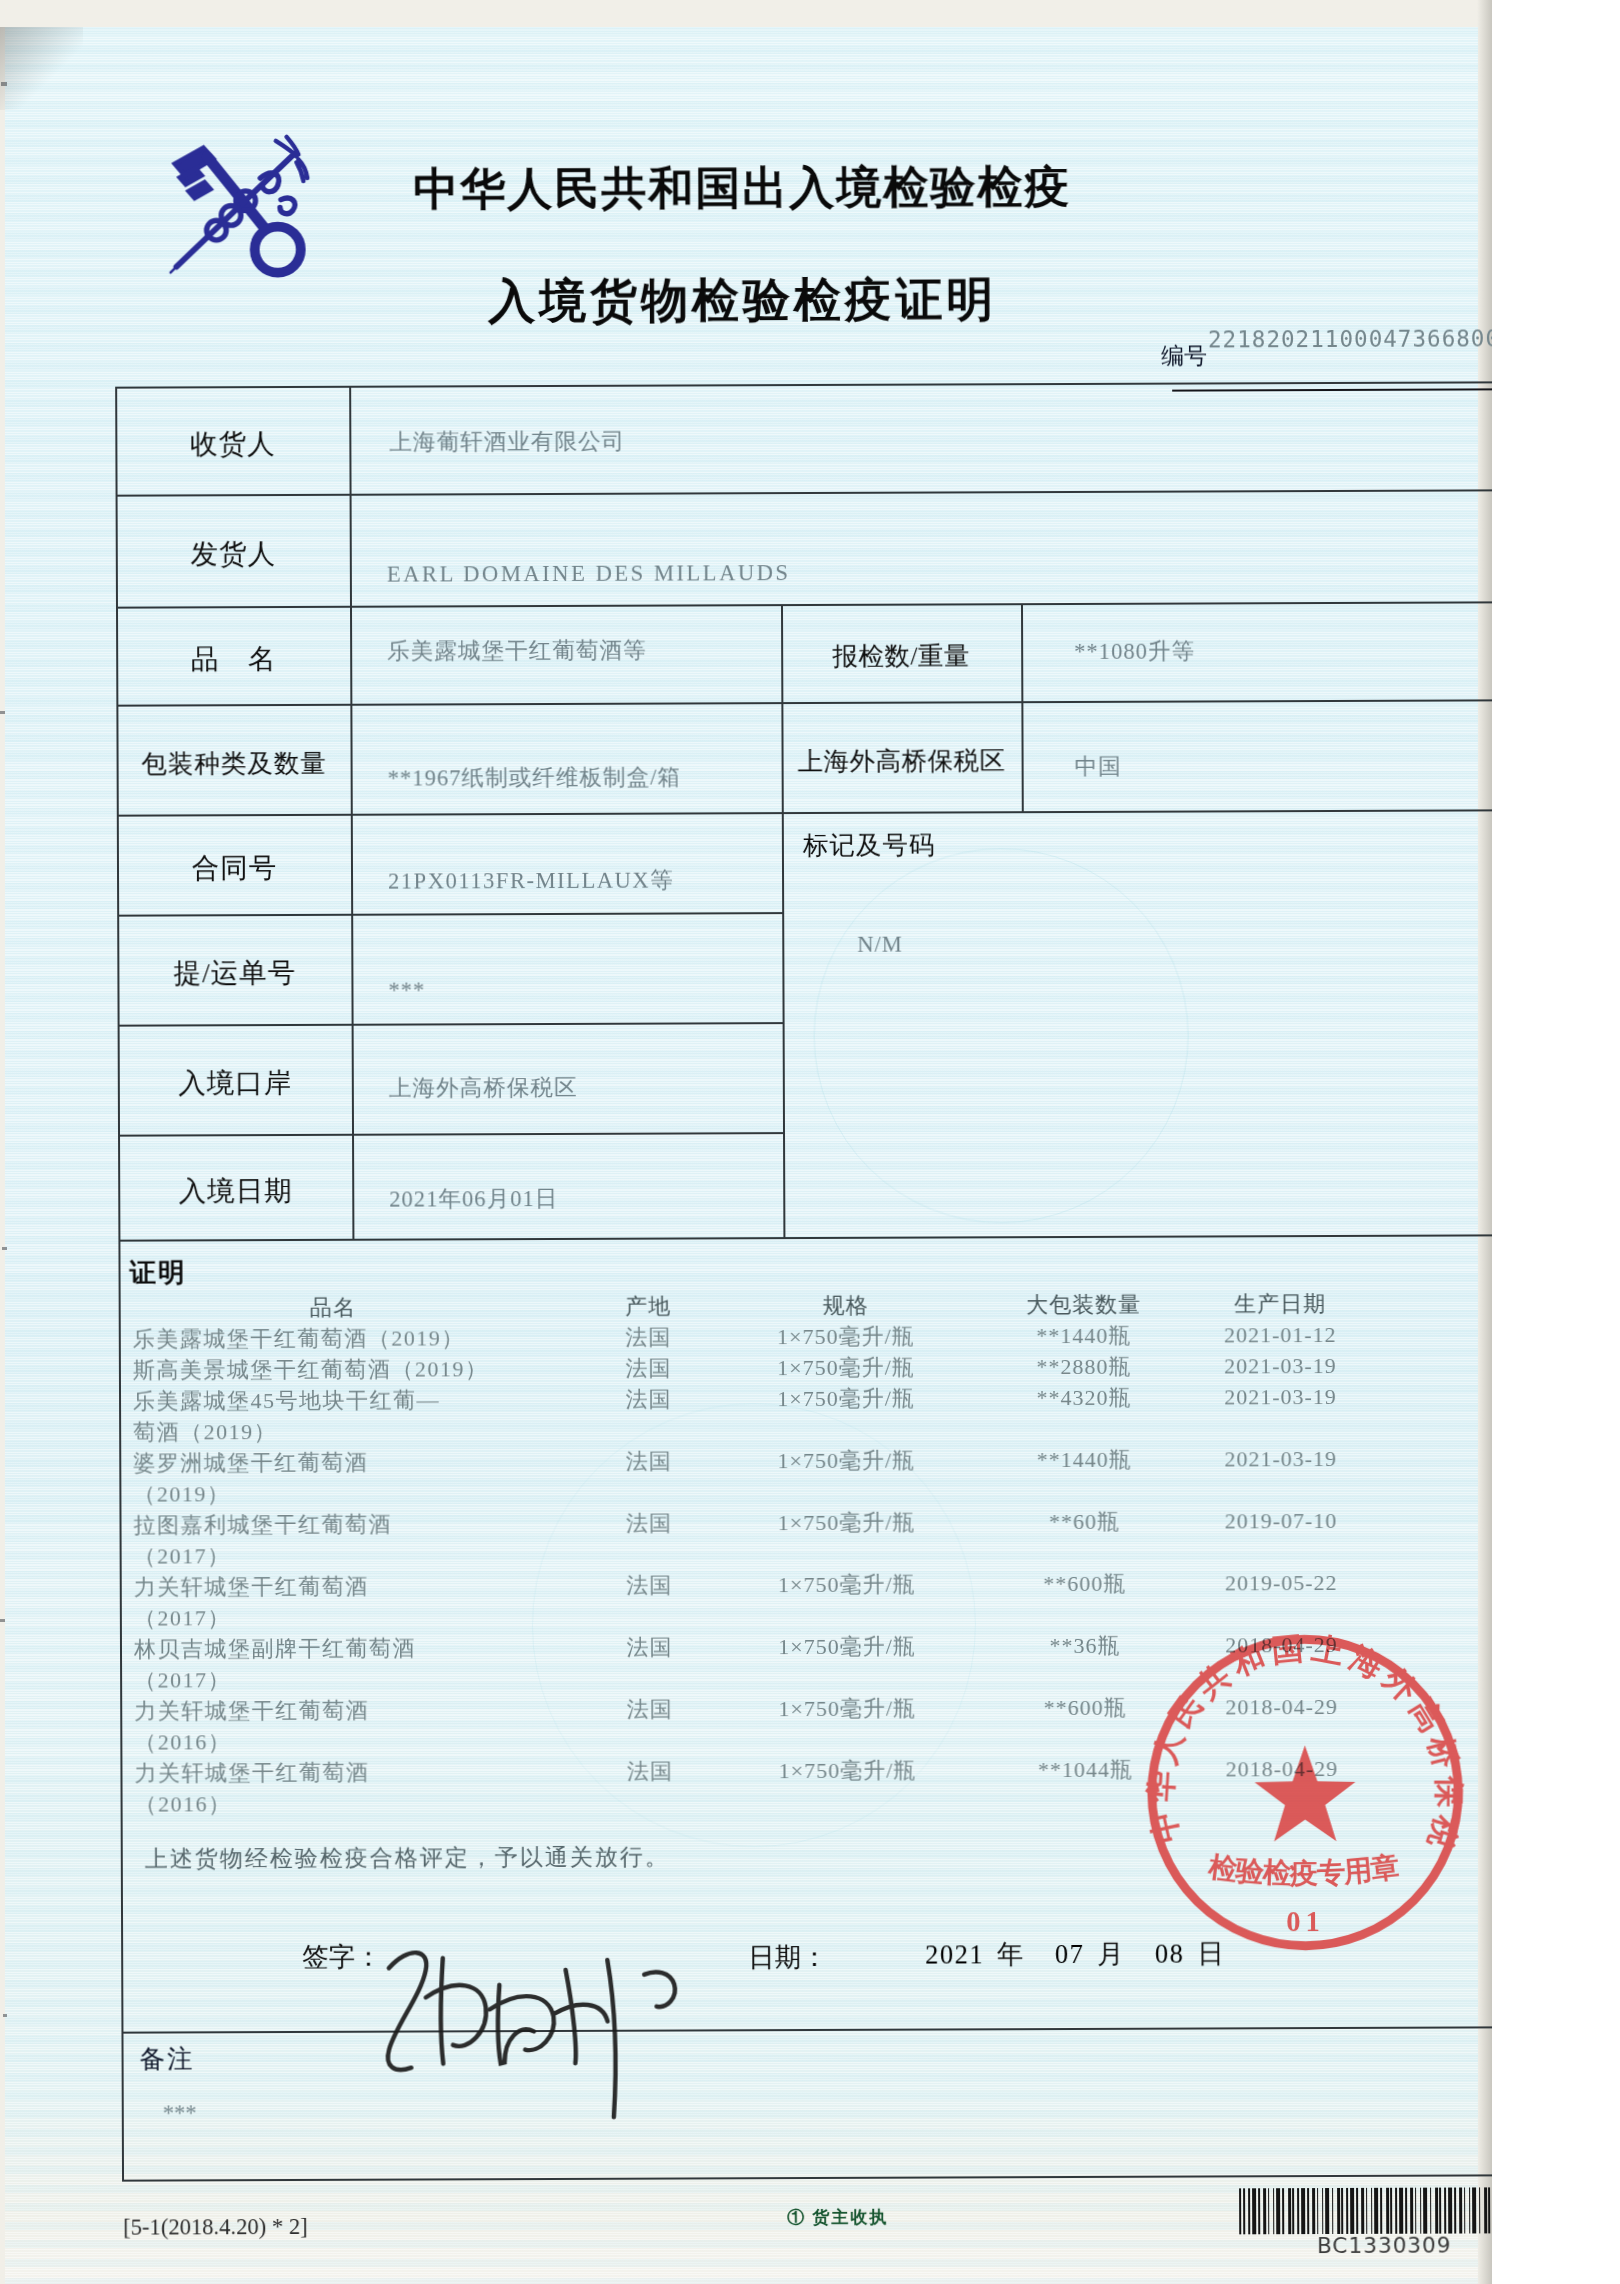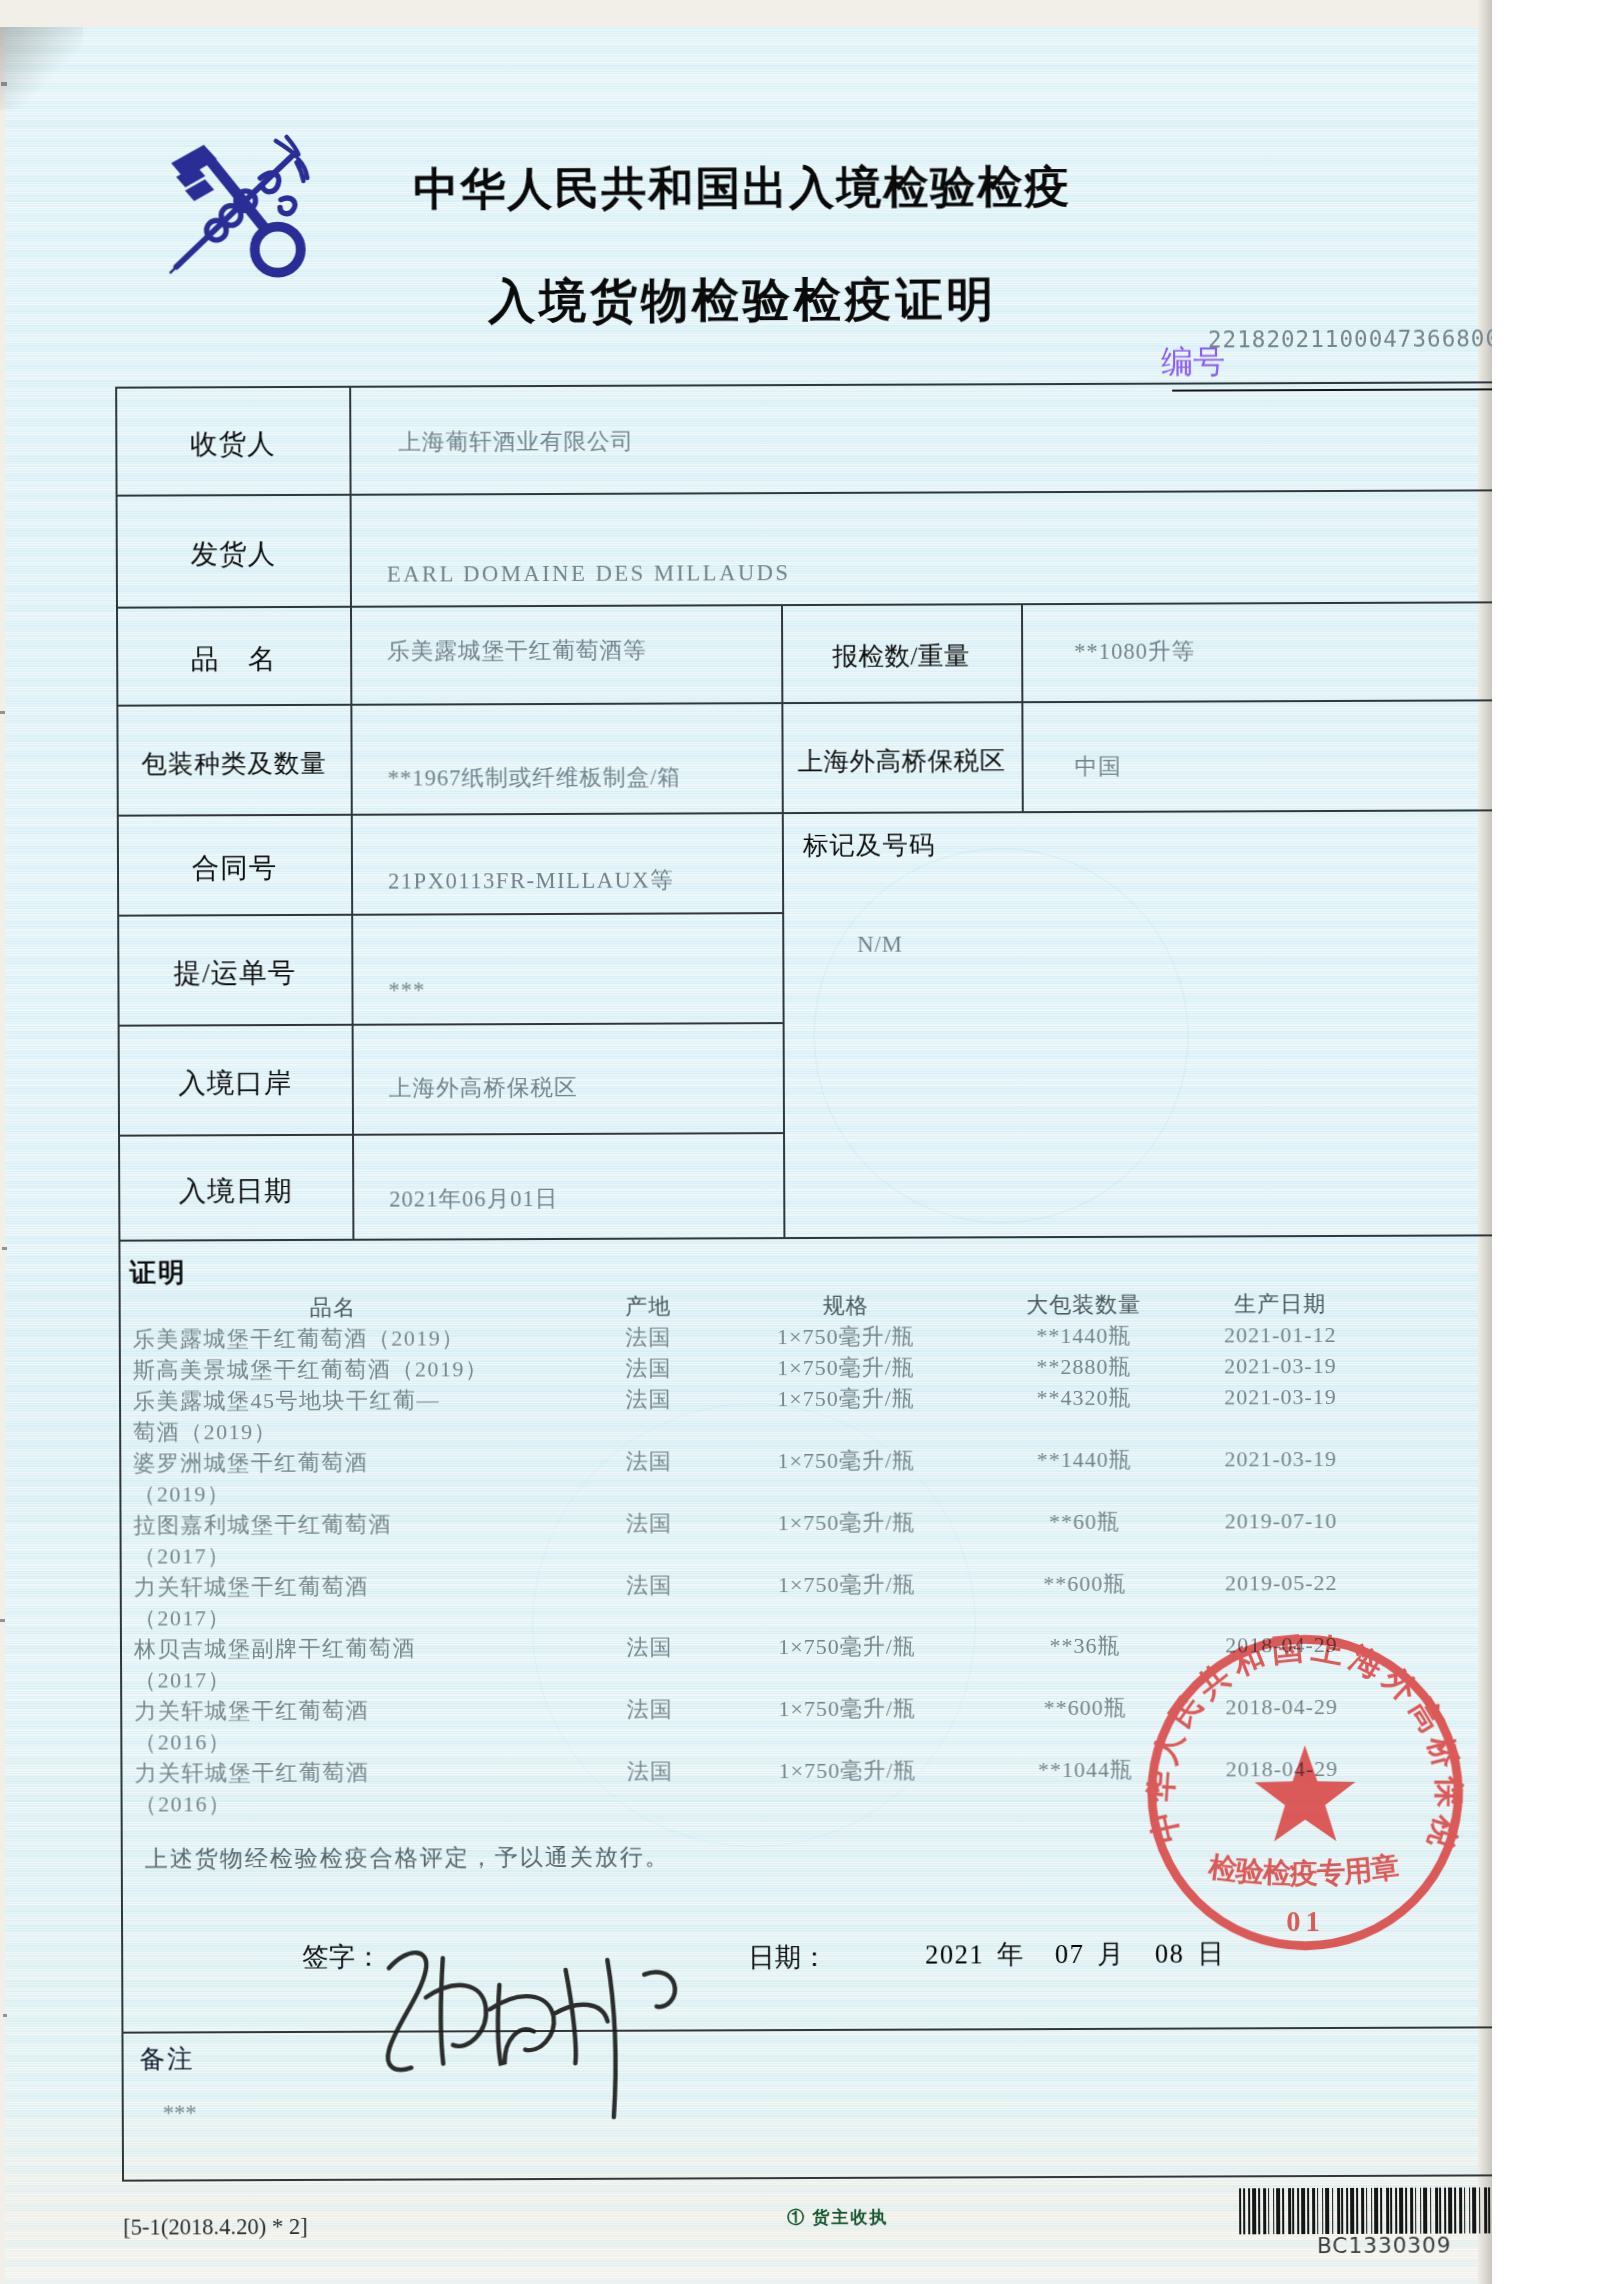--- a/index.html
+++ b/index.html
@@ -13,21 +13,21 @@
          background:repeating-linear-gradient(180deg,rgba(198,232,240,.22) 0 7.9px,rgba(255,255,255,0) 7.9px 18.6px);}
   .tilt{position:absolute;inset:0;transform:rotate(-0.22deg);transform-origin:810px 1129px;}
   .abs{position:absolute;}
   .hl,.vl{position:absolute;background:#30373b;}
   .hl{height:2px;} .vl{width:2px;}
   .lbl{position:absolute;color:#0e0e0e;font-size:27.5px;text-align:center;width:235px;left:118px;letter-spacing:1px;}
   .lbl2{position:absolute;color:#0e0e0e;font-size:25.5px;text-align:center;width:240px;left:783px;letter-spacing:0.5px;}
   .val{position:absolute;color:#71838a;font-size:22.6px;letter-spacing:1px;white-space:nowrap;}
   .title1{position:absolute;left:0;width:100%;text-align:center;top:158px;font-size:45px;font-weight:700;letter-spacing:2px;color:#0a0a0a;}
   .title2{position:absolute;left:0;width:100%;text-align:center;top:269px;font-size:47px;font-weight:700;letter-spacing:3.9px;color:#0a0a0a;}
-  .serial-label{position:absolute;left:1164px;top:342px;font-size:32px;color:#8b5cf6;}
+  .serial-label{position:absolute;left:1164px;top:342px;font-size:23px;color:#0f172a;}
   .serial-number{position:absolute;left:1211px;top:328px;font-size:22.6px;letter-spacing:1px;color:#74868c;
                  font-family:"DejaVu Sans Mono",monospace;}
   .serial-line{position:absolute;left:1175px;top:391px;width:340px;height:2px;background:#15151a;}
   .sec-label{position:absolute;left:129px;top:1252px;font-size:26.5px;font-weight:600;color:#0d0d0d;letter-spacing:2px;}
   .goods{position:absolute;left:129px;top:1290px;width:1266px;font-size:22px;line-height:31px;color:#75868a;}
   .g-row,.g-h{display:grid;grid-template-columns:478px 81px 314px 162px 231px;align-items:start;}
   .g-h{color:#46565a;letter-spacing:1.5px;}
   .c-name{text-align:left;padding-left:2.9px;white-space:pre-line;letter-spacing:1.5px;}
   .g-h .c-name{text-align:center;padding-right:74px;}
   .c-origin,.c-spec,.c-qty,.c-date{text-align:center;letter-spacing:1px;white-space:nowrap;}
@@ -124,21 +124,21 @@
     <div class="lbl" style="top:639px;">品　名</div>
     <div class="lbl" style="top:744px;font-size:25.5px;">包装种类及数量</div>
     <div class="lbl" style="top:848px;">合同号</div>
     <div class="lbl" style="top:953px;">提/运单号</div>
     <div class="lbl" style="top:1063px;">入境口岸</div>
     <div class="lbl" style="top:1171px;">入境日期</div>
     <div class="lbl2" style="top:639px;">报检数/重量</div>
     <div class="lbl2" style="top:744px;">上海外高桥保税区</div>
     <div class="abs" style="left:804px;top:828px;font-size:25.5px;color:#0e0e0e;letter-spacing:1px;">标记及号码</div>
 
-    <div class="val" style="left:401px;top:425px;font-family:Liberation Serif, serif;">上海葡轩酒业有限公司</div>
+    <div class="val" style="left:392px;top:425px;font-family:Liberation Serif, serif;">上海葡轩酒业有限公司</div>
     <div class="val" style="left:389px;top:560px;letter-spacing:2.5px;">EARL DOMAINE DES MILLAUDS</div>
     <div class="val" style="left:389px;top:634px;">乐美露城堡干红葡萄酒等</div>
     <div class="val" style="left:1076px;top:637px;">**1080升等</div>
     <div class="val" style="left:389px;top:761px;">**1967纸制或纤维板制盒/箱</div>
     <div class="val" style="left:1076px;top:752px;">中国</div>
     <div class="val" style="left:389px;top:864px;letter-spacing:1.5px;">21PX0113FR-MILLAUX等</div>
     <div class="val" style="left:858px;top:932px;">N/M</div>
     <div class="val" style="left:389px;top:976px;">***</div>
     <div class="val" style="left:389px;top:1071px;">上海外高桥保税区</div>
     <div class="val" style="left:389px;top:1182px;">2021年06月01日</div>

